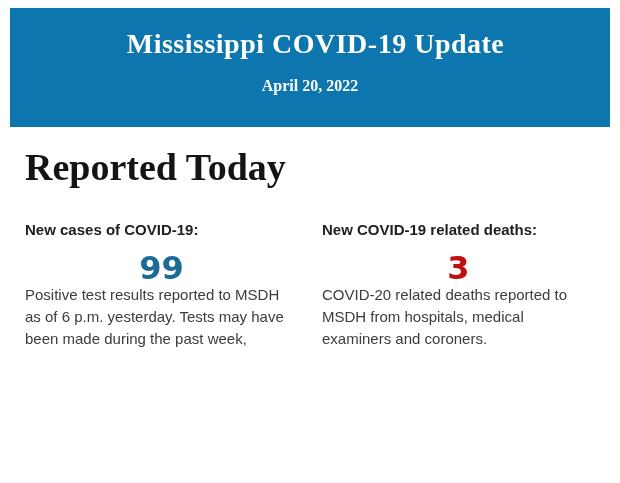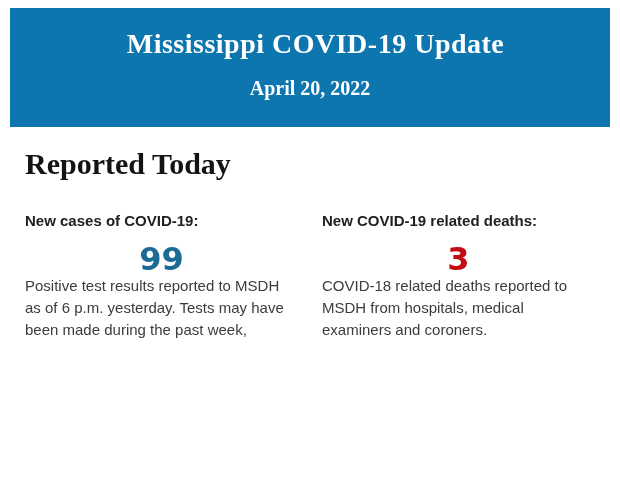--- a/index.html
+++ b/index.html
@@ -26,30 +26,30 @@
     font-family: "Liberation Serif", "DejaVu Serif", serif;
     font-weight: 700;
     font-size: 28px;
     letter-spacing: 0.5px;
     line-height: 1.1;
     padding-left: 11px;
   }
   .banner-date {
     font-family: "Liberation Serif", "DejaVu Serif", serif;
     font-weight: 700;
-    font-size: 20px;
+    font-size: 16px;
     margin-top: 17px;
   }
   .content {
     padding: 0 25px;
   }
   .section-title {
     font-family: "Liberation Serif", "DejaVu Serif", serif;
     font-weight: 700;
-    font-size: 30px;
+    font-size: 38px;
     color: #141414;
     margin: 20px 0 0 0;
     line-height: 1.1;
   }
   .stats-row {
     display: flex;
     margin-top: 32px;
   }
   .stat-col {
     width: 278px;
@@ -97,18 +97,18 @@
 
       <div class="stat-col">
         <div class="stat-label">New cases of COVID-19:</div>
         <div class="stat-value" style="color: rgb(28, 106, 150);">99</div>
         <div class="stat-desc">Positive test results reported to MSDH as of 6 p.m. yesterday. Tests may have been made during the past week,</div>
       </div>
 
       <div class="stat-col">
         <div class="stat-label">New COVID-19 related deaths:</div>
         <div class="stat-value" style="color: rgb(194, 14, 19);">3</div>
-        <div class="stat-desc">COVID-18 related deaths reported to MSDH from hospitals, medical examiners and coroners.</div>
+        <div class="stat-desc">COVID-20 related deaths reported to MSDH from hospitals, medical examiners and coroners.</div>
       </div>
 
     </div>
   </div>
 </div>
 
 </body></html>

